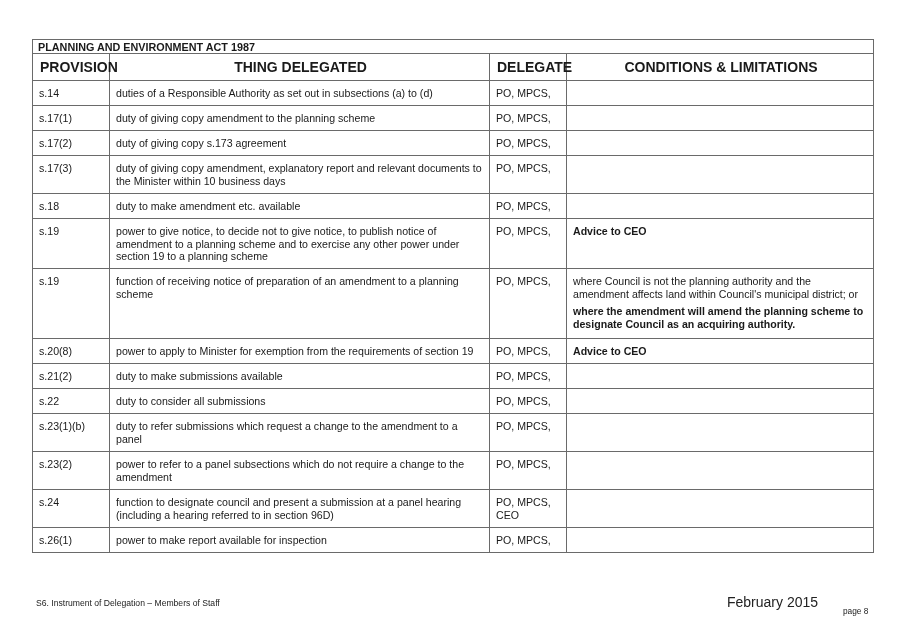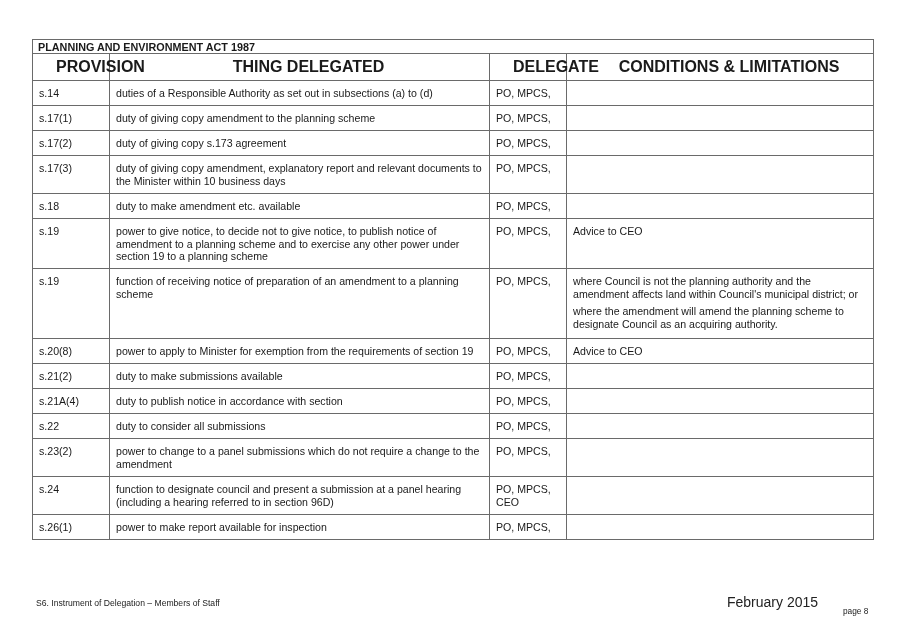--- a/index.html
+++ b/index.html
@@ -7,28 +7,28 @@
          font-family: "Liberation Sans", sans-serif; color: #1a1a1a; }
   #page { position: absolute; left: 0; top: 0; width: 907px; height: 500px; }
   table.deleg { position: absolute; left: 32px; top: 39px; width: 841px;
                 border-collapse: collapse; table-layout: fixed;
                 border: 1.5px solid #555; font-size: 10.6px; line-height: 12.4px; }
   table.deleg td, table.deleg th { border: 1px solid #6a6a6a; vertical-align: top;
                 padding: 6px 6px 5px 6px; text-align: left; font-weight: normal; }
   table.deleg tr.title-row td { font-weight: bold; padding: 1px 5px 0 5px; height: 12px;
                 border-bottom: 1px solid #6a6a6a; font-size: 10.8px; }
   table.deleg tr.header-row th { font-weight: bold; text-align: center; height: 14px;
-                padding: 7px 5px 5px 23px; font-size: 16px; }
+                padding: 7px 5px 5px 7px; font-size: 14px; }
   col.c-prov { width: 77px; }
   col.c-thing { width: 380px; }
   col.c-del { width: 77px; }
   col.c-cond { width: 307px; }
   td.del { padding-left: 8px; }
   .cond-p { margin: 0 0 5px 0; }
-  .cond-p:last-child { margin-bottom: 0; }
+  .cond-p:last-child { margin-bottom: 0; font-weight: bold; }
   tr.h25 td { height: 13px; }
   tr.h38 td { height: 26px; }
   tr.h50 td { height: 38px; }
   tr.h70 td { height: 58px; }
   .footer-left { position: absolute; left: 36px; top: 598px; font-size: 8.6px; color: #222; }
   .footer-date { position: absolute; left: 727px; top: 594px; font-size: 14px; color: #222; text-align: center; }
   .footer-page { position: absolute; left: 843px; top: 606px; font-size: 8.3px; color: #222; }
 </style>
 </head>
 <body>
@@ -106,34 +106,34 @@
             <div class="cond-p">Advice to CEO</div>
           </td>
         </tr>
         <tr class="h25">
           <td>s.21(2)</td>
           <td>duty to make submissions available</td>
           <td class="del">PO, MPCS,</td>
           <td></td>
         </tr>
         <tr class="h25">
-          <td>s.21A(4)</td>
-          <td>duty to publish notice in accordance with section</td>
-          <td class="del">PO, MPCS,</td>
-          <td></td>
-        </tr>
-        <tr class="h25">
           <td>s.22</td>
           <td>duty to consider all submissions</td>
           <td class="del">PO, MPCS,</td>
           <td></td>
         </tr>
         <tr class="h38">
+          <td>s.23(1)(b)</td>
+          <td>duty to refer submissions which request a change to the amendment to a panel</td>
+          <td class="del">PO, MPCS,</td>
+          <td></td>
+        </tr>
+        <tr class="h38">
           <td>s.23(2)</td>
-          <td>power to change to a panel submissions which do not require a change to the amendment</td>
+          <td>power to refer to a panel subsections which do not require a change to the amendment</td>
           <td class="del">PO, MPCS,</td>
           <td></td>
         </tr>
         <tr class="h38">
           <td>s.24</td>
           <td>function to designate council and present a submission at a panel hearing (including a hearing referred to in section 96D)</td>
           <td class="del">PO, MPCS, CEO</td>
           <td></td>
         </tr>
         <tr class="h25">

